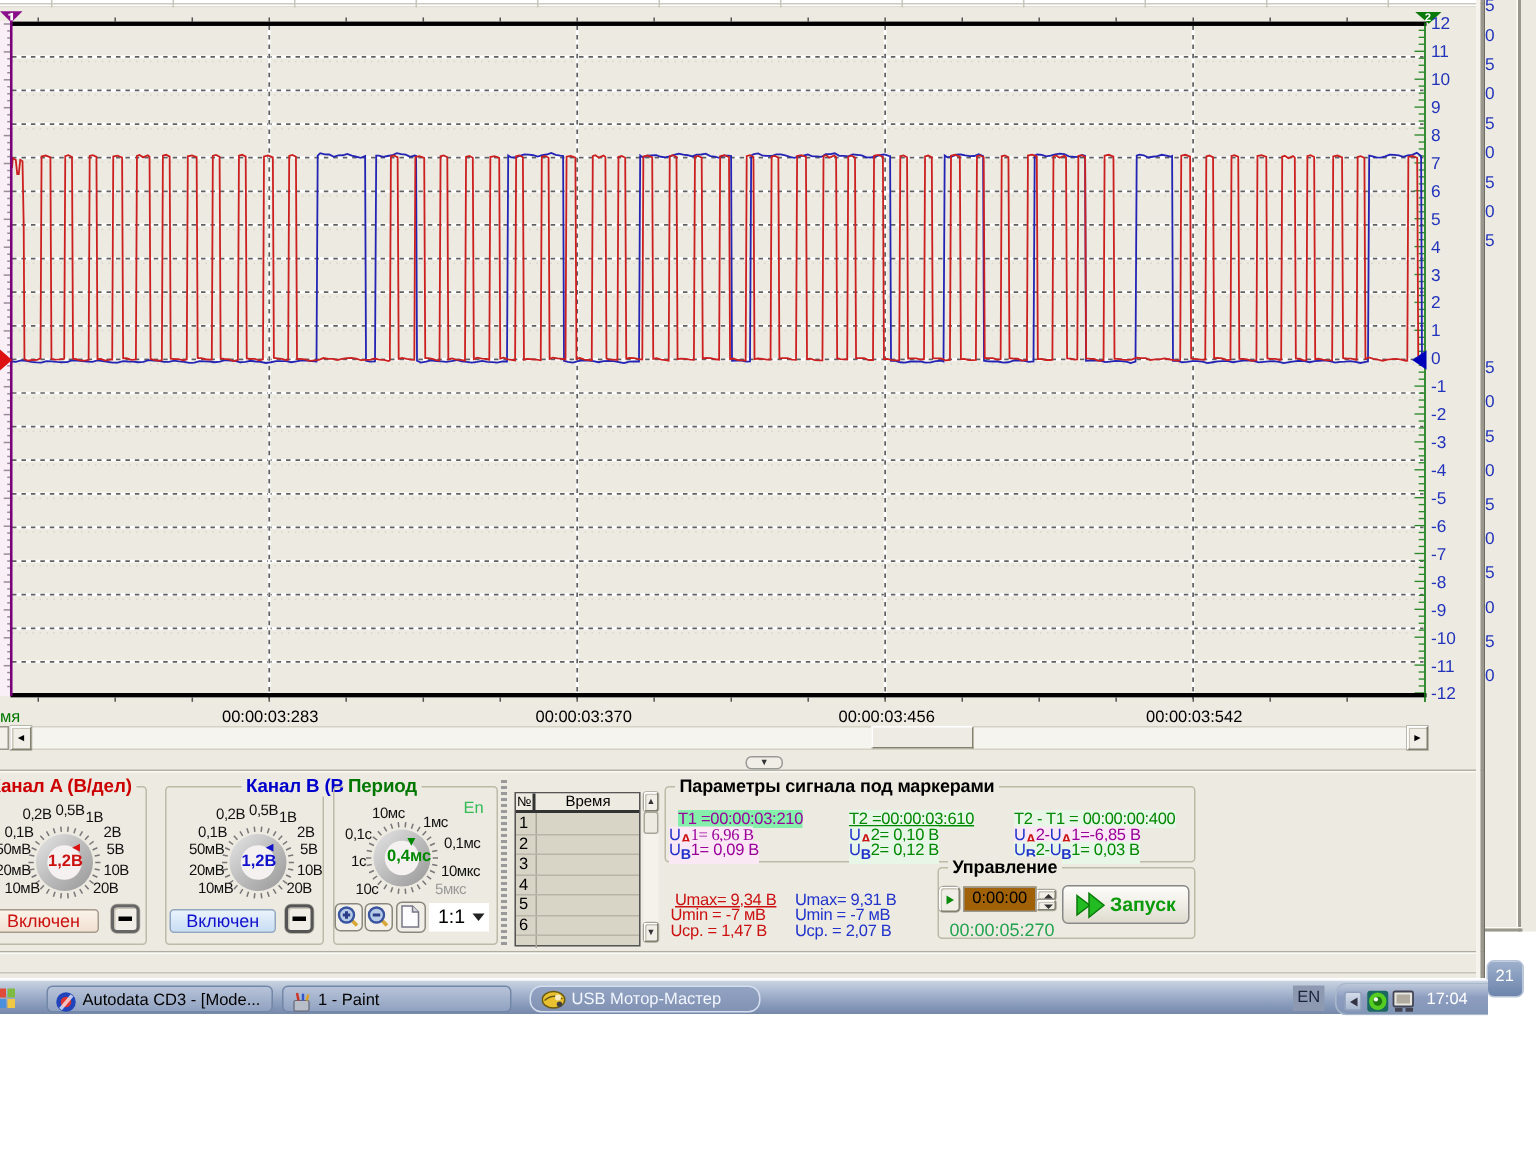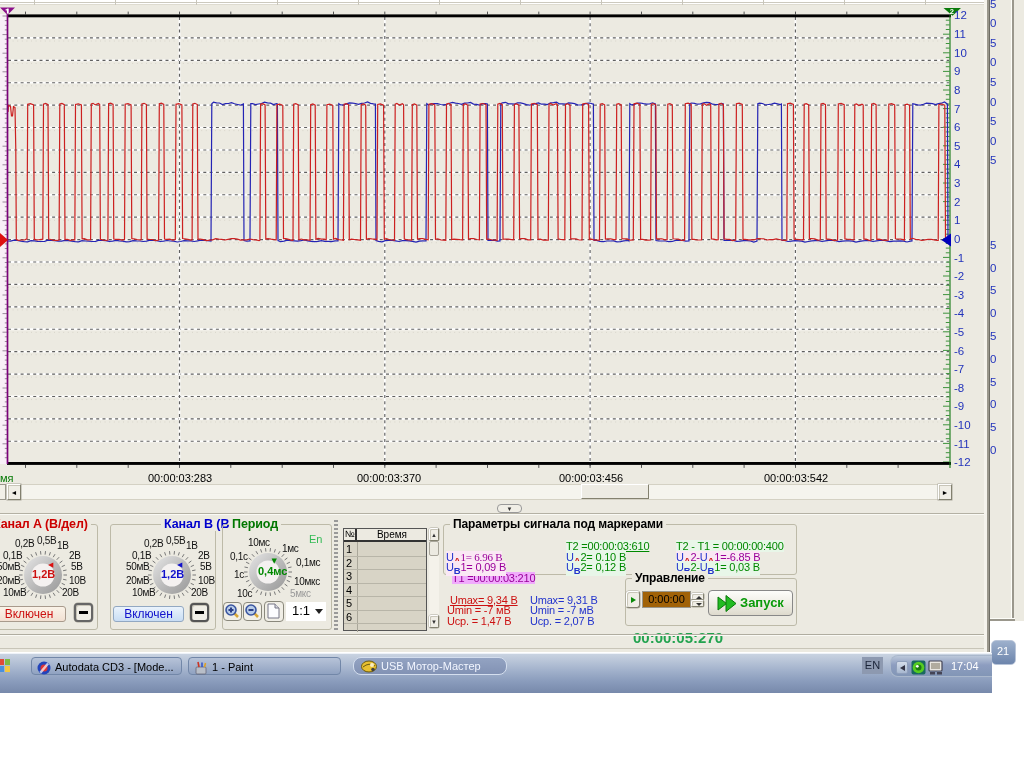--- a/index.html
+++ b/index.html
@@ -641,21 +641,21 @@
  </div>
 
  <div class="abs" style="left:429px;top:528px;width:10px;height:100px;background:#f4f2ea;"></div>
  <div class="btn3d" style="left:429px;top:528px;width:10px;height:13px;font-size:6px;text-align:center;line-height:12px;color:#333;border-radius:2px;">▲</div>
  <div class="abs" style="left:429px;top:541px;width:10px;height:15px;background:#eceae1;border:1px solid #a8a59a;border-radius:2px;"></div>
  <div class="btn3d" style="left:429px;top:615px;width:10px;height:13px;font-size:6px;text-align:center;line-height:12px;color:#333;border-radius:2px;">▼</div>
 
  <div class="gb" style="left:443px;top:524px;width:354px;height:51px;">
   <span class="gbt" style="color:#000;">Параметры сигнала под маркерами</span>
  </div>
- <div class="prow" style="left:452px;top:572px;color:#990099;background:#f0abfc;">T1 =00:00:03:210</div>
+ <div class="prow" style="left:452px;top:540px;color:#990099;background:#86efac;">T1 =00:00:03:210</div>
  <div class="prow" style="left:566px;top:540px;color:#008800;background:#e8f6e8;text-decoration:underline;">T2 =00:00:03:610</div>
  <div class="prow" style="left:676px;top:540px;color:#008800;background:#e8f6e8;">T2 - T1 = 00:00:00:400</div>
  <div class="prow" style="left:446px;top:550.5px;background:#fae8f4;"><span style="color:#2233cc;">U</span><sub style="color:#cc1111;">А</sub><span style="color:#990099;font-family:Liberation Serif, serif;">1= 6,96 В</span></div>
  <div class="prow" style="left:566px;top:550.5px;background:#e8f6e8;"><span style="color:#2233cc;">U</span><sub style="color:#cc1111;">А</sub><span style="color:#008800;">2= 0,10 В</span></div>
  <div class="prow" style="left:676px;top:550.5px;background:#fae8f4;"><span style="color:#2233cc;">U</span><sub style="color:#cc1111;">А</sub><span style="color:#990099;">2-</span><span style="color:#2233cc;">U</span><sub style="color:#cc1111;">А</sub><span style="color:#990099;">1=-6,85 В</span></div>
  <div class="prow" style="left:446px;top:561px;background:#fae8f4;"><span style="color:#2233cc;">U</span><sub style="color:#2233cc;">В</sub><span style="color:#990099;">1= 0,09 В</span></div>
  <div class="prow" style="left:566px;top:561px;background:#e8f6e8;"><span style="color:#2233cc;">U</span><sub style="color:#2233cc;">В</sub><span style="color:#008800;">2= 0,12 В</span></div>
  <div class="prow" style="left:676px;top:561px;background:#e8f6e8;"><span style="color:#2233cc;">U</span><sub style="color:#2233cc;">В</sub><span style="color:#008800;">2-</span><span style="color:#2233cc;">U</span><sub style="color:#2233cc;">В</sub><span style="color:#008800;">1= 0,03 В</span></div>
 
  <div class="prow" style="left:450px;top:593.5px;color:#cc1111;text-decoration:underline;">Umax= 9,34 В</div>
@@ -678,21 +678,21 @@
  <div class="btn3d" style="left:691px;top:600px;width:13px;height:7px;border-radius:2px;">
       <div style="position:absolute;left:3.5px;top:2px;width:0;height:0;border-left:3px solid transparent;border-right:3px solid transparent;border-top:3.5px solid #333;"></div>
     </div>
  <div class="abs" style="left:708px;top:590px;width:85px;height:26px;background:linear-gradient(#fdfdfa,#eceae1 60%,#dedacd);border:1px solid #888;border-radius:4px;">
   <svg class="abs" style="left:8px;top:3px;" width="22" height="19">
         <polygon points="1,3 9.5,9.5 1,16" fill="#22bb22" stroke="#0a7a0a" stroke-width="1"></polygon>
         <polygon points="9,1.5 19,9.5 9,17.5" fill="#22bb22" stroke="#0a7a0a" stroke-width="1"></polygon>
       </svg>
   <div style="position:absolute;left:31px;top:4px;font-size:13px;font-weight:bold;color:#0a9a0a;">Запуск</div>
  </div>
- <div class="abs" style="left:633px;top:629px;font-size:15px;color:#22a34f;font-weight:bold;">00:00:05:270</div>
+ <div class="abs" style="left:633px;top:613px;font-size:12px;color:#22a34f;">00:00:05:270</div>
 
  <div class="abs" style="left:0;top:634px;width:990px;height:1px;background:#b0ada0;"></div>
  <div class="abs" style="left:0;top:635px;width:990px;height:1px;background:#fafaf5;"></div>
  <div class="abs" style="left:0;top:648px;width:990px;height:1px;background:#c8c5b8;"></div>
 
  <div class="abs" style="left:984px;top:0;width:3px;height:652px;background:#f5f3ec;"></div>
  <div class="abs" style="left:987px;top:0;width:2px;height:652px;background:#9a978c;"></div>
  <div class="abs" style="left:989px;top:0;width:1px;height:652px;background:#6f6d64;"></div>
 </div>
 
@@ -720,21 +720,21 @@
       <text x="990" y="362.8">0</text>
       <text x="990" y="385.6">5</text>
       <text x="990" y="408.4">0</text>
       <text x="990" y="431.2">5</text>
       <text x="990" y="454.0">0</text>
     </g>
   </svg>
 
 <div class="abs" style="left:991px;top:640px;width:25px;height:25px;background:linear-gradient(#9db0cc,#6d85ac);border:1px solid #b8c4d8;border-radius:5px;color:#fff;font-size:11px;text-align:left;padding-left:5px;line-height:21px;">21</div>
 
-<div class="abs" style="left:0;top:653px;width:992px;height:40px;background:linear-gradient(#c9d3e1,#9fafca 45%,#8a9cbc 70%,#7789ab);border-top:1px solid #eef2f8;">
+<div class="abs" style="left:0;top:653px;width:992px;height:23px;background:linear-gradient(#c9d3e1,#9fafca 45%,#8a9cbc 70%,#7789ab);border-top:1px solid #eef2f8;">
 
  <svg class="abs" style="left:0;top:4px;" width="10" height="15">
       <rect x="0" y="1" width="4" height="6" fill="#e04a38"></rect>
       <rect x="5" y="1" width="5" height="6" fill="#7fba43"></rect>
       <rect x="0" y="8" width="4" height="6" fill="#4a90dd"></rect>
       <rect x="5" y="8" width="5" height="6" fill="#f2c843"></rect>
     </svg>
 
  <div class="abs" style="left:31px;top:3px;width:151px;height:18px;background:linear-gradient(#b7c3d8,#90a2c1);border:1px solid #7287a8;border-radius:4px;">
   <svg class="abs" style="left:5px;top:2.5px;" width="14" height="14">

